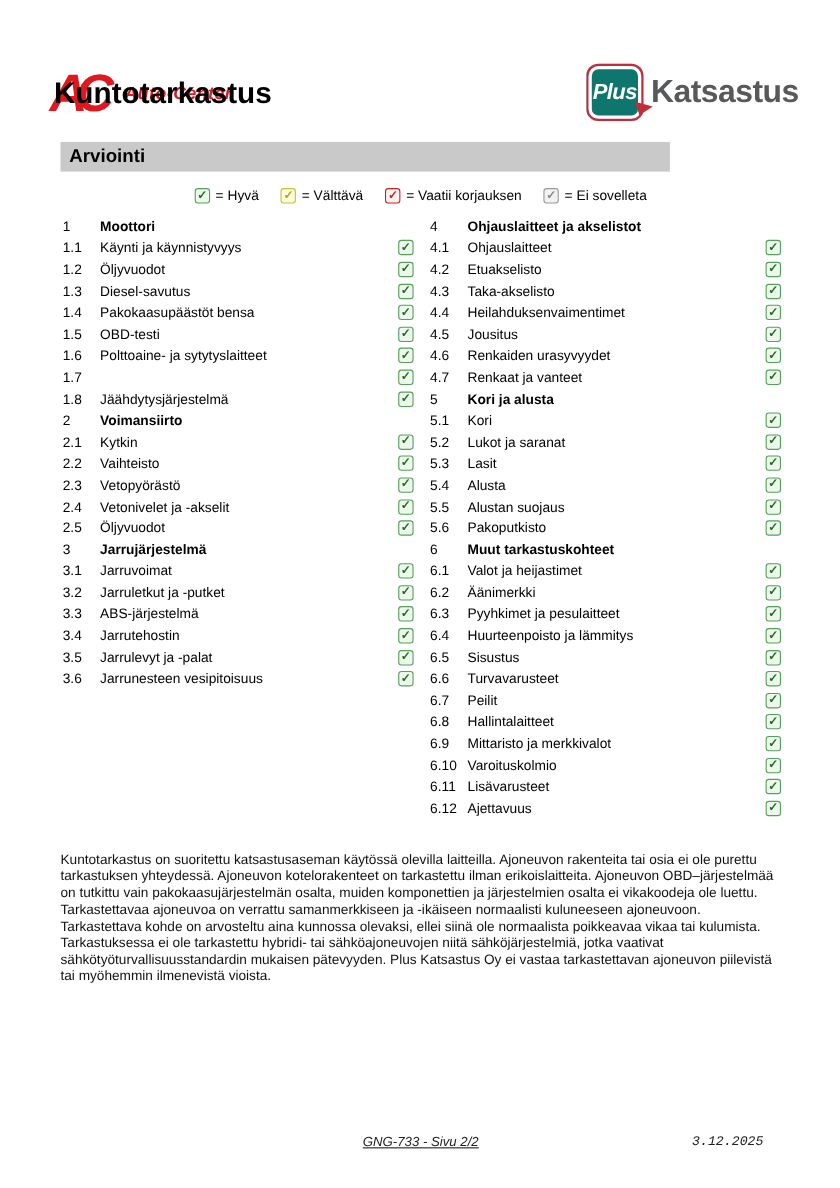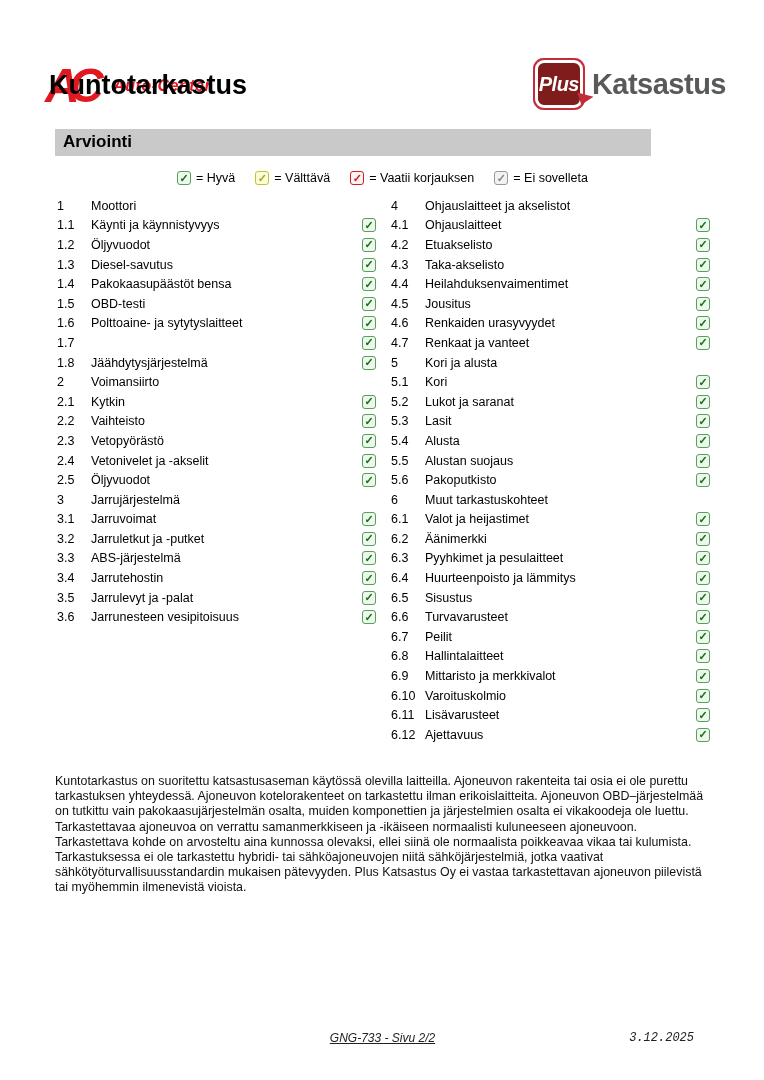--- a/index.html
+++ b/index.html
@@ -18,36 +18,36 @@
     font-size:16px;font-weight:bold;font-style:italic;color:#e0181f;
     letter-spacing:0.5px;margin-left:10px;
   }
   .title{
     position:absolute;left:4px;right:0;top:12px;margin:0;text-align:left;
     font-size:27px;font-weight:bold;color:#000;
   }
   .brand-right{position:absolute;right:0;top:0;display:flex;align-items:center;gap:7px;}
   .plus-badge{
     position:relative;width:52px;height:52px;border-radius:11px;
-    background:#7f1d1d;
+    background:#0f766e;
     box-shadow:inset 0 0 0 2px #c22c3b, inset 0 0 0 5px #ffffff;
     display:flex;align-items:center;justify-content:center;flex-shrink:0;
   }
   .plus-badge-text{
     color:#fff;font-style:italic;font-weight:bold;font-size:20px;letter-spacing:-0.5px;
   }
   .plus-tail{
     position:absolute;right:-8px;bottom:7px;width:0;height:0;
     border-top:9px solid transparent;border-bottom:4px solid transparent;
     border-left:14px solid #c22c3b;transform:rotate(-18deg);
   }
   .katsastus-name{font-size:29px;font-weight:bold;color:#58595b;letter-spacing:-0.5px;}
   
   .section-bar{
-    position:absolute;top:129px;left:55px;width:596px;height:27px;
+    position:absolute;top:129px;left:55px;width:554px;height:27px;
     background:#c9c9c9;box-sizing:border-box;padding-left:8px;
     font-size:17px;font-weight:bold;line-height:26px;
   }
   
   .legend{
     position:absolute;top:171px;left:55px;width:655px;
     display:flex;justify-content:center;align-items:center;gap:20px;
     font-size:12.5px;
   }
   .legend-item{display:inline-flex;align-items:center;gap:5px;}
@@ -60,21 +60,21 @@
   .checkbox.good  {background:#eef7ec;border:1.5px solid #55a05a;color:#1d6e1d;}
   .checkbox.fair  {background:#fcfcd9;border:1.5px solid #c2c23a;color:#a8a820;}
   .checkbox.repair{background:#fdf2f2;border:1.5px solid #cc2222;color:#cc2222;}
   .checkbox.na    {background:#f2f2f2;border:1.5px solid #999999;color:#888888;}
   
   .columns{position:absolute;top:196px;left:57px;width:653px;display:flex;gap:15px;}
   .col{width:319px;}
   .row{display:flex;align-items:center;height:19.6px;font-size:12.5px;}
   .row .num{width:34px;flex-shrink:0;}
   .row .label{flex:1;white-space:nowrap;}
-  .row.section-row .label{font-weight:normal;}
+  .row.section-row .label{font-weight:bold;}
   .row .checkbox{margin-left:auto;}
   
   .disclaimer{
     position:absolute;top:774px;left:55px;width:657px;margin:0;
     font-size:12.4px;line-height:15.2px;color:#111;text-align:left;
   }
   
   .footer{
     position:absolute;top:1031px;left:55px;width:655px;height:16px;
     font-size:12px;font-style:italic;color:#222;

